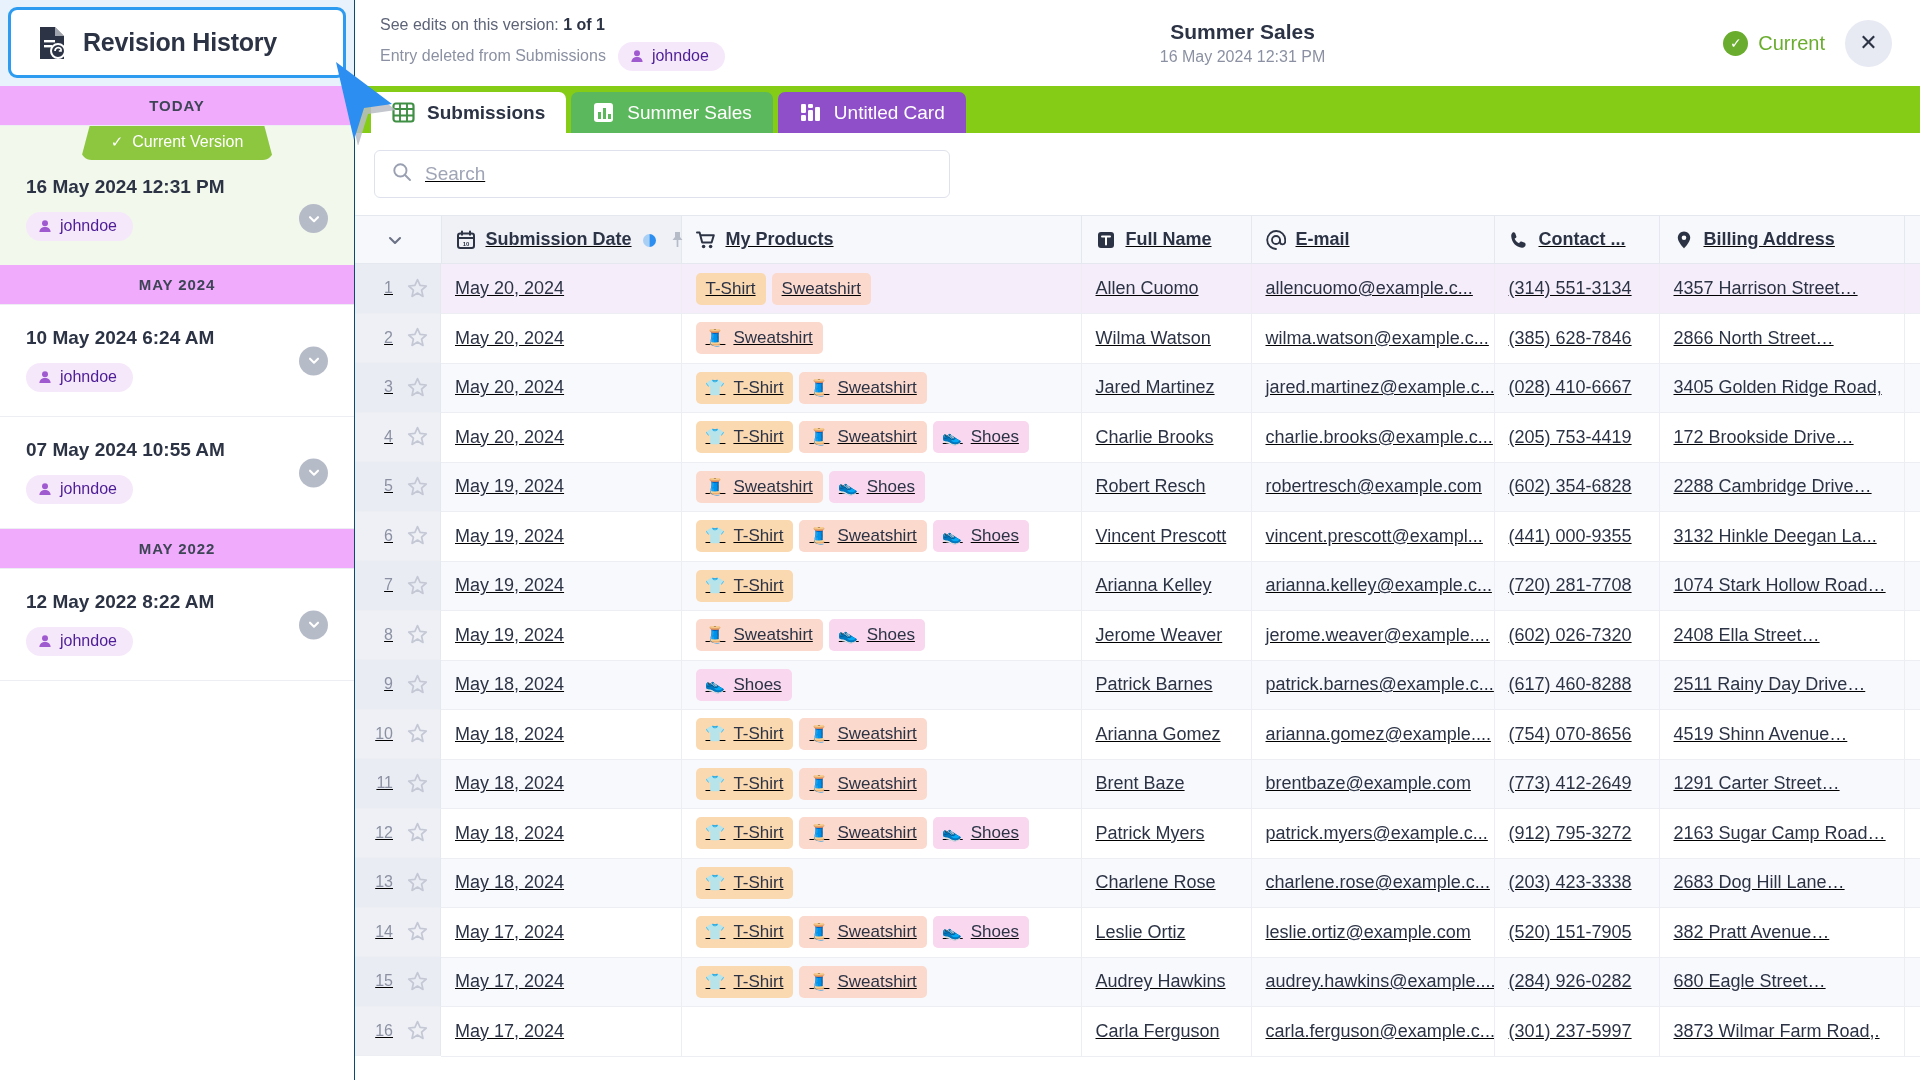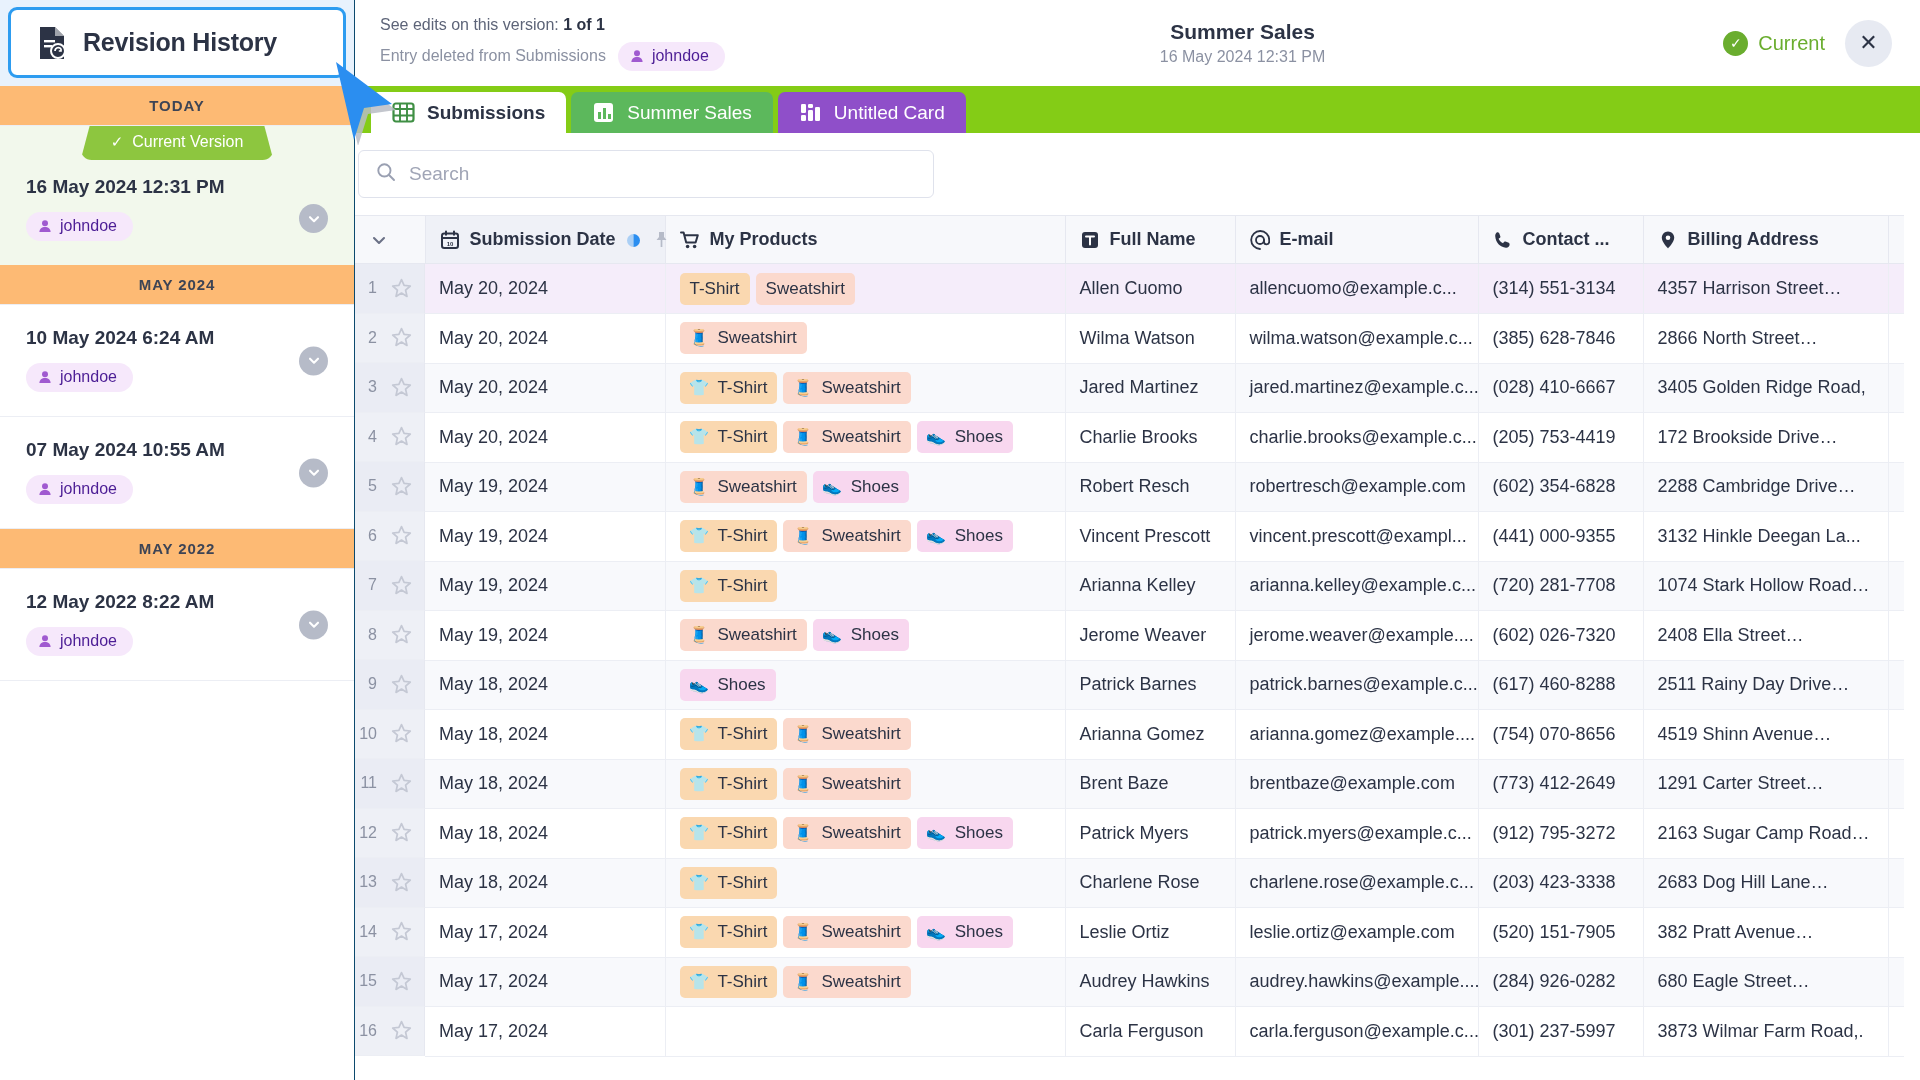--- a/index.html
+++ b/index.html
@@ -26,21 +26,21 @@
   .rh-header {
     height: 71px; background: #fff;
     border: 3px solid #2d9cf0; border-radius: 9px;
     display: flex; align-items: center; gap: 16px;
     padding-left: 26px;
   }
   .rh-title { font-size: 25px; font-weight: bold; color: #2c3345; letter-spacing: -.2px; }
   .doc-icon { width: 30px; height: 34px; flex: none; }
 
   .section-label {
-    height: 40px; background: #fdba74;
+    height: 40px; background: #f0abfc;
     border-bottom: 1px solid #eceef4;
     display: flex; align-items: center; justify-content: center;
     font-size: 15px; font-weight: bold; color: #3d4455; letter-spacing: .9px;
   }
 
   .rev-item {
     position: relative; padding: 22px 26px 24px 26px;
     border-bottom: 1px solid #eceef4;
     min-height: 112px;
   }
@@ -112,23 +112,24 @@
     display: flex; align-items: center; gap: 12px;
     padding: 0 21px; font-size: 19px;
   }
   .tab.active { background: #ffffff; color: #2c3345; font-weight: bold; }
   .tab.green { background: #5cb85c; color: #ffffff; }
   .tab.purple { background: #8f4fc9; color: #ffffff; }
   .tab-ico { width: 23px; height: 23px; flex: none; display: block; }
 
   
   #main {
-    position: absolute; left: 339px; top: 133px;
+    position: absolute; left: 355px; top: 133px;
     width: 1565px; height: 947px; background: #ffffff;
     overflow: hidden;
+    text-decoration: underline;
   }
   .searchrow { height: 82px; display: flex; align-items: center; padding: 0 19px; }
   .searchbox {
     width: 576px; height: 48px; border: 1px solid #dfe2ec; border-radius: 6px;
     display: flex; align-items: center; gap: 13px; padding: 0 17px;
   }
   .search-ph { font-size: 19px; color: #a0a5b6; }
 
   table { border-collapse: collapse; width: 1925px; table-layout: fixed; }
   thead th {

